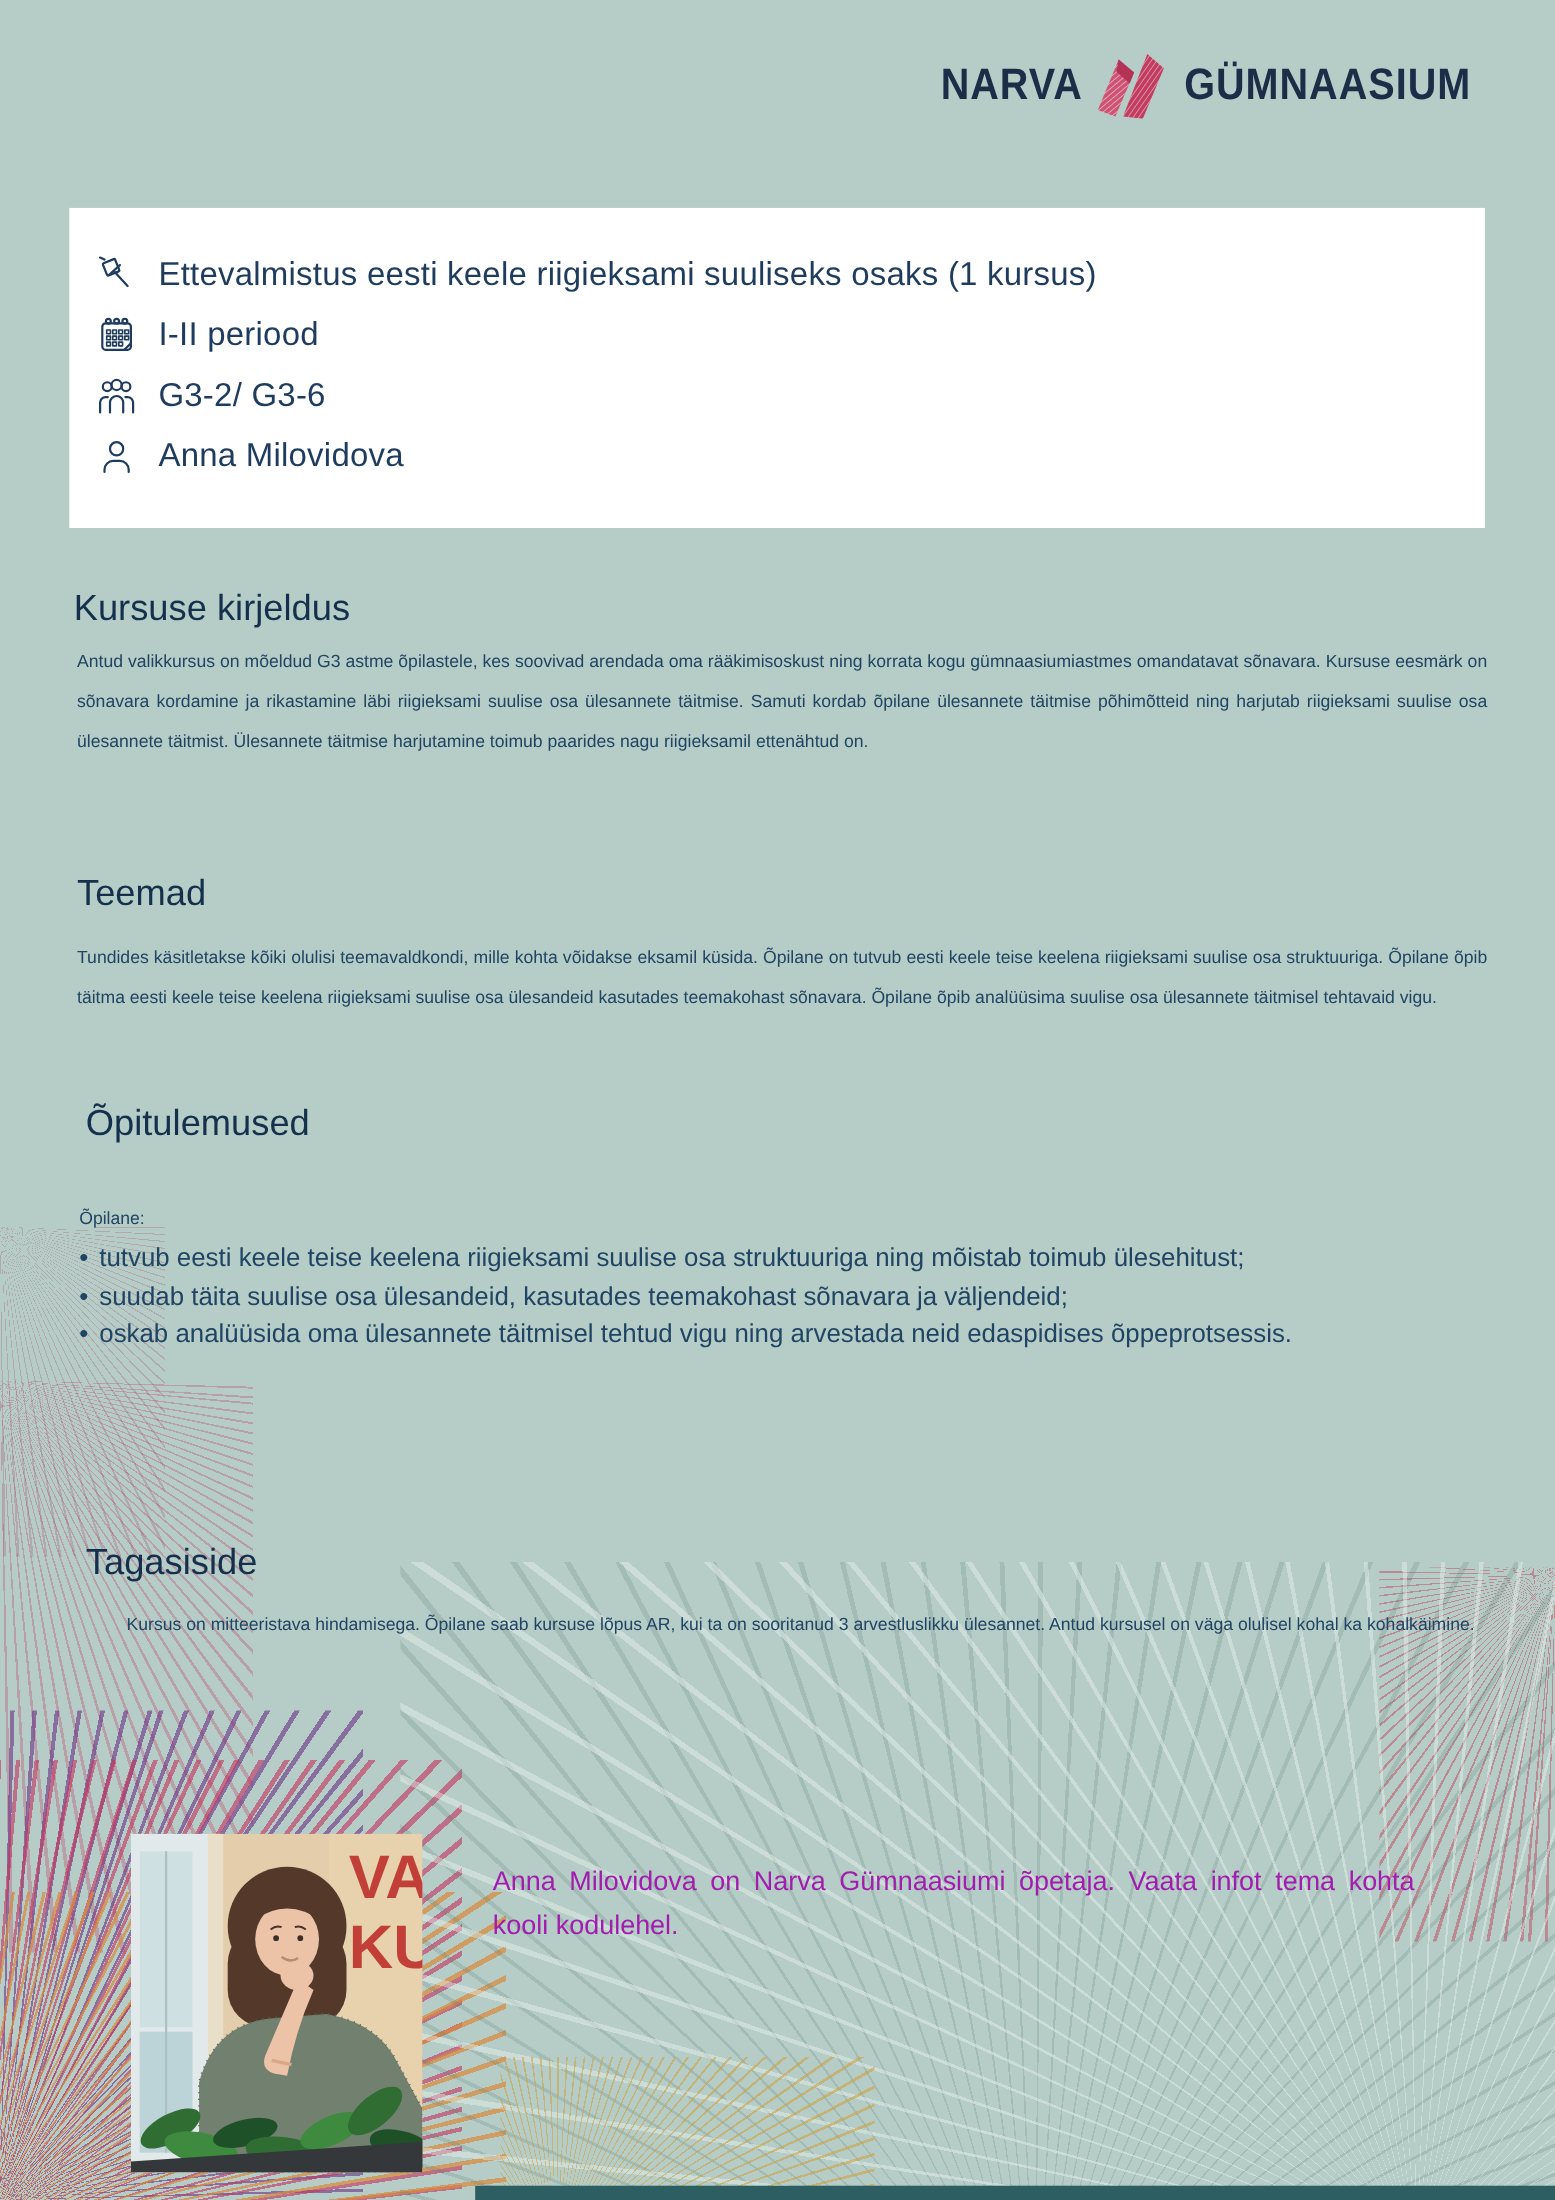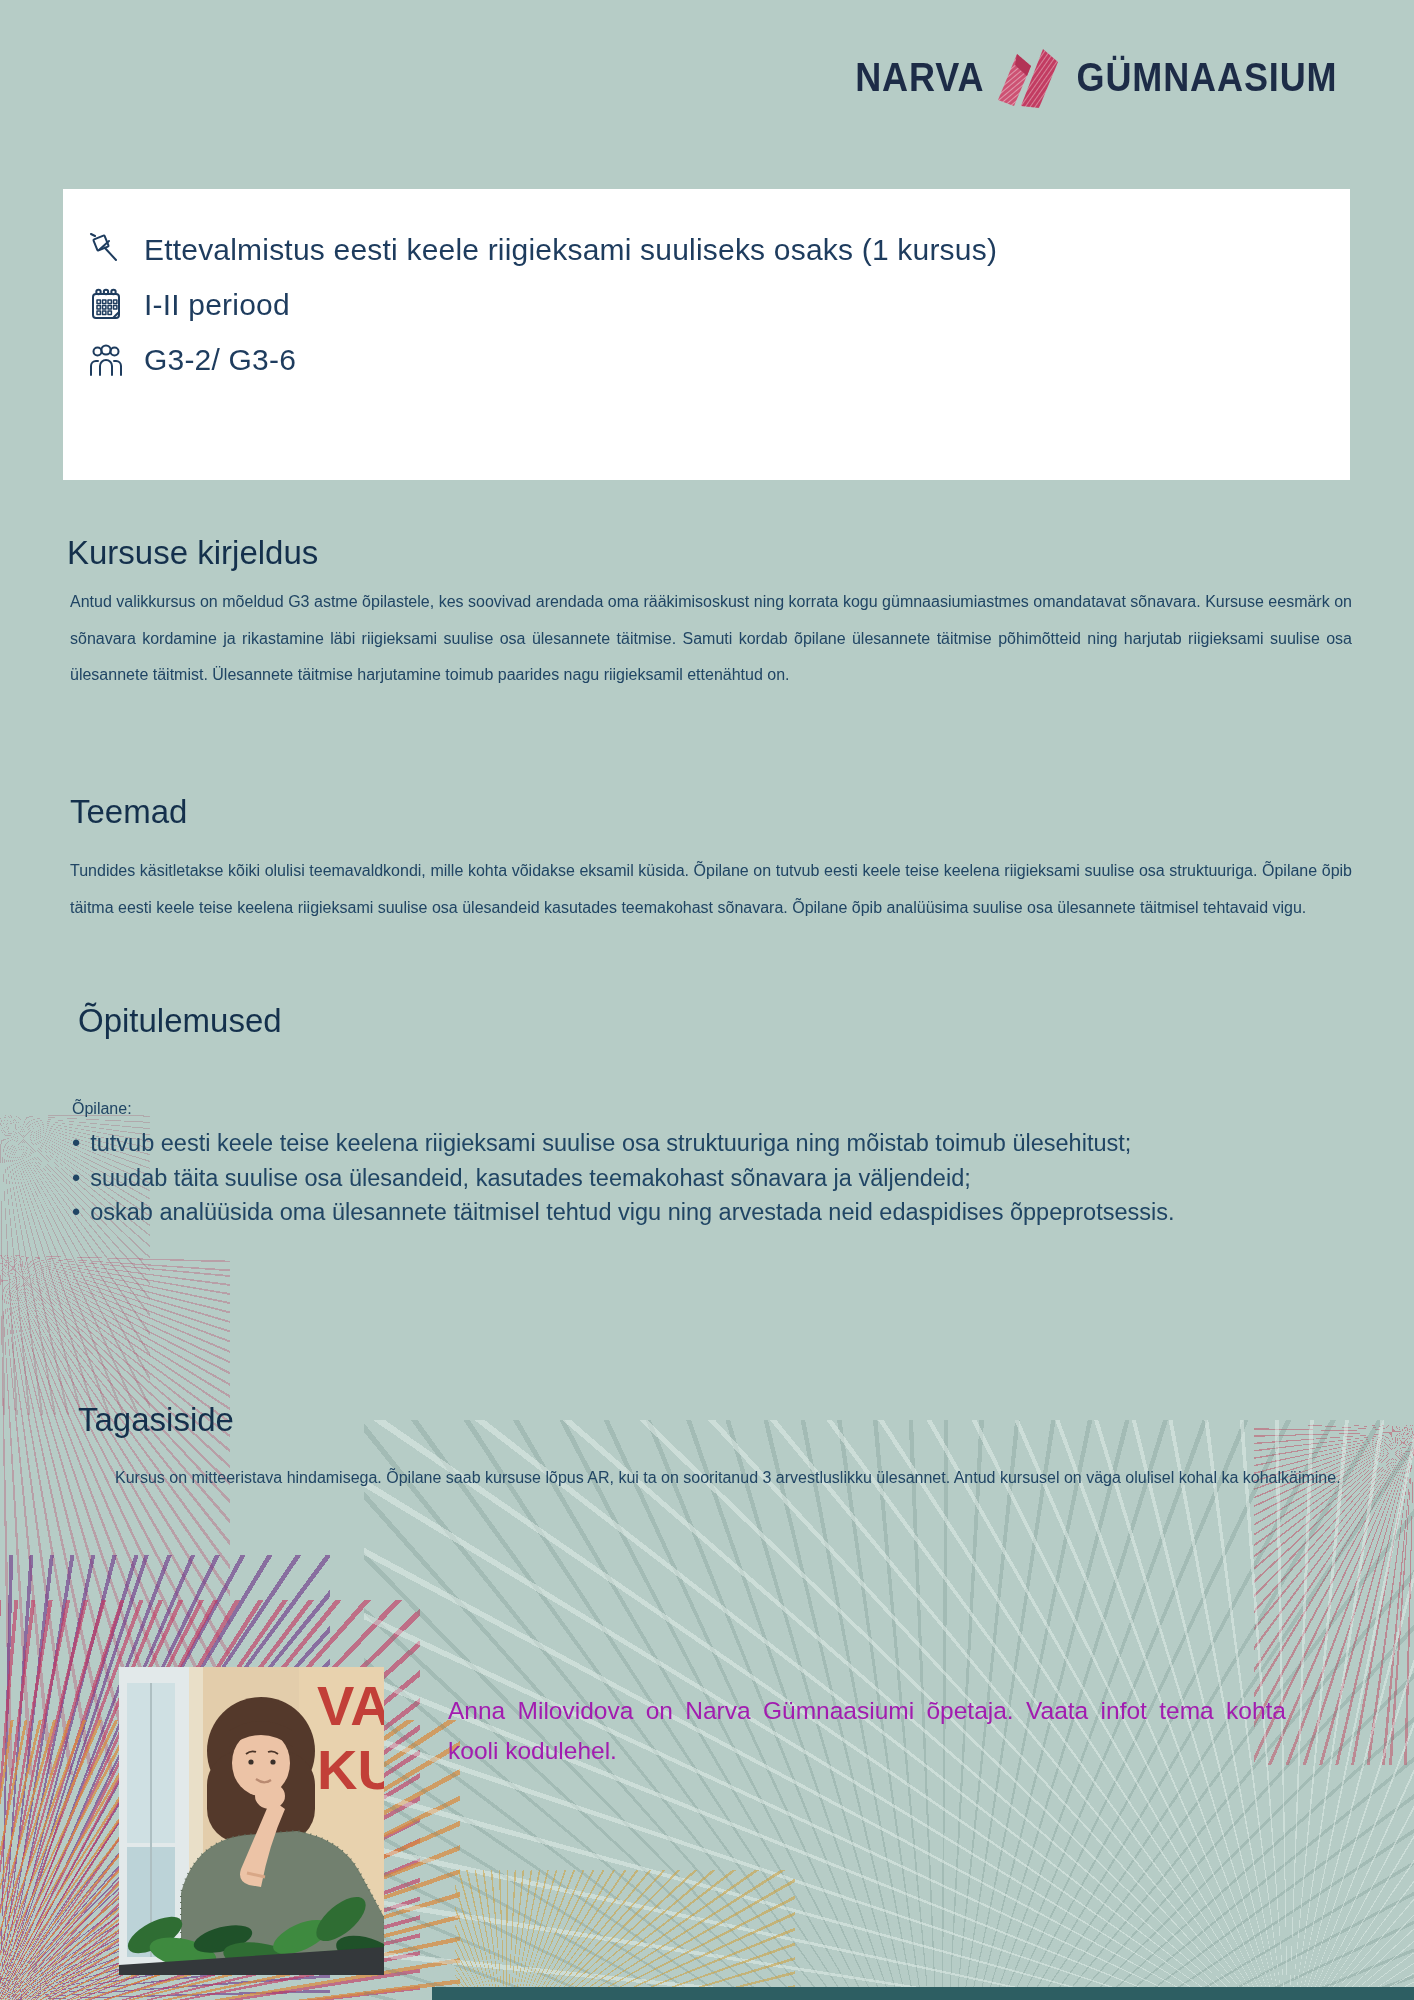--- a/index.html
+++ b/index.html
@@ -138,20 +138,29 @@
           <circle cx="8.5" cy="8.5" r="4"></circle>
           <circle cx="25.5" cy="8.5" r="4"></circle>
           <circle cx="17" cy="7" r="4.6"></circle>
           <path d="M2 32v-9a5 5 0 0 1 5-5h2"></path>
           <path d="M32 32v-9a5 5 0 0 0-5-5h-2"></path>
           <path d="M11 32v-9a6 6 0 0 1 12 0v9"></path>
         </svg>
       </span>
       <span class="txt">G3-2/ G3-6</span>
     </div>
+    <div class="crow">
+      <span class="ic">
+        <svg width="34" height="34" viewBox="0 0 34 34">
+          <circle cx="17" cy="10" r="6"></circle>
+          <path d="M6 31v-2a8 8 0 0 1 8-8h6a8 8 0 0 1 8 8v2"></path>
+        </svg>
+      </span>
+      <span class="txt">Anna Milovidova</span>
+    </div>
   </div>
 
   <h2 class="h2" id="h-kirjeldus">Kursuse kirjeldus</h2>
   <p class="para" id="p-kirjeldus">Antud valikkursus on mõeldud G3 astme õpilastele, kes soovivad arendada oma rääkimisoskust ning korrata kogu gümnaasiumiastmes omandatavat sõnavara. Kursuse eesmärk on sõnavara kordamine ja rikastamine läbi riigieksami suulise osa ülesannete täitmise. Samuti kordab õpilane ülesannete täitmise põhimõtteid ning harjutab riigieksami suulise osa ülesannete täitmist. Ülesannete täitmise harjutamine toimub paarides nagu riigieksamil ettenähtud on.</p>
 
   <h2 class="h2" id="h-teemad">Teemad</h2>
   <p class="para" id="p-teemad">Tundides käsitletakse kõiki olulisi teemavaldkondi, mille kohta võidakse eksamil küsida. Õpilane on tutvub eesti keele teise keelena riigieksami suulise osa struktuuriga. Õpilane õpib täitma eesti keele teise keelena riigieksami suulise osa ülesandeid kasutades teemakohast sõnavara. Õpilane õpib analüüsima suulise osa ülesannete täitmisel tehtavaid vigu.</p>
 
   <h2 class="h2" id="h-opitulemused">Õpitulemused</h2>
   <p class="para" id="p-opilane">Õpilane:</p>

